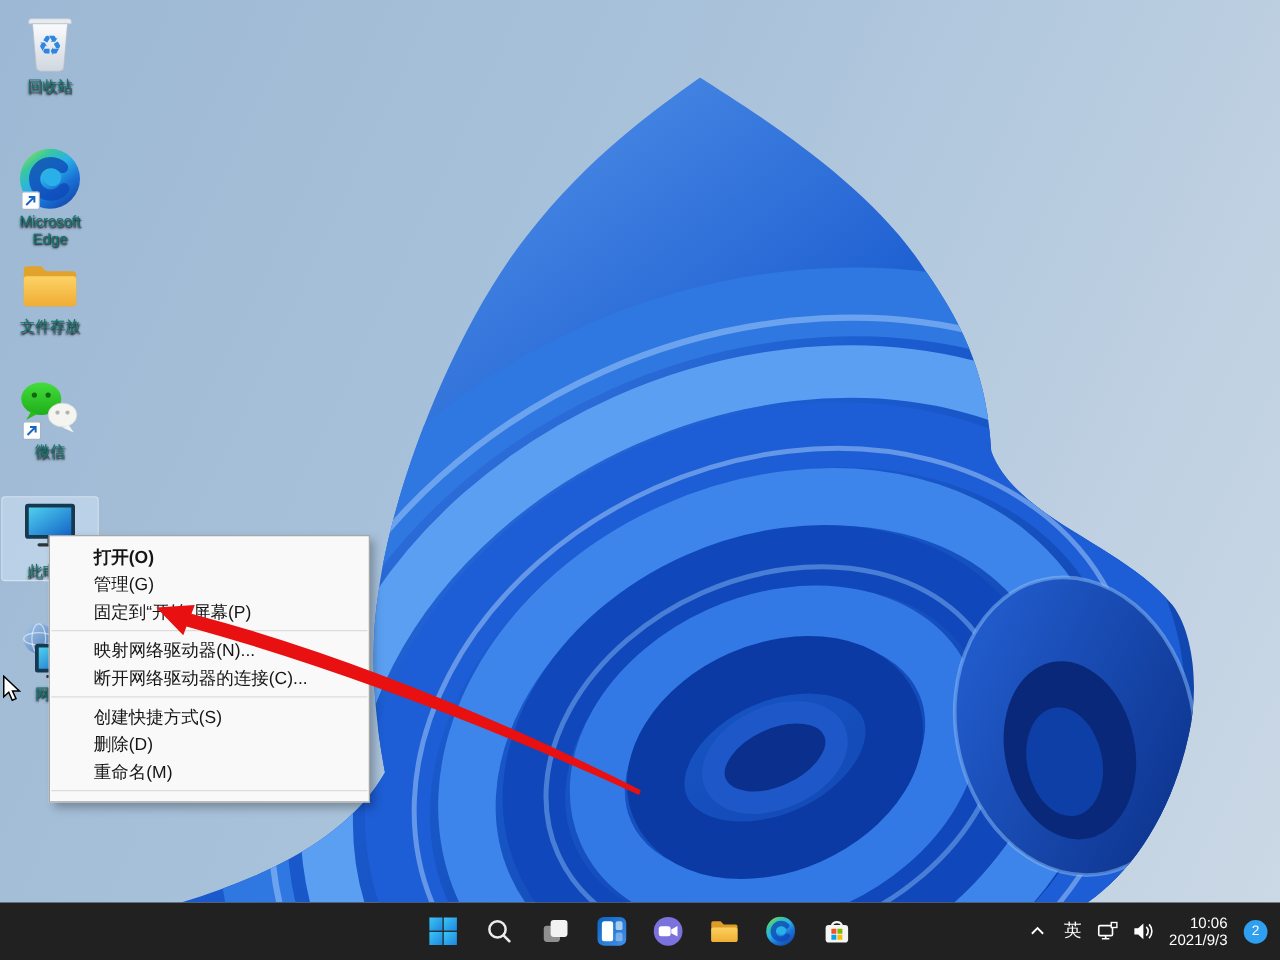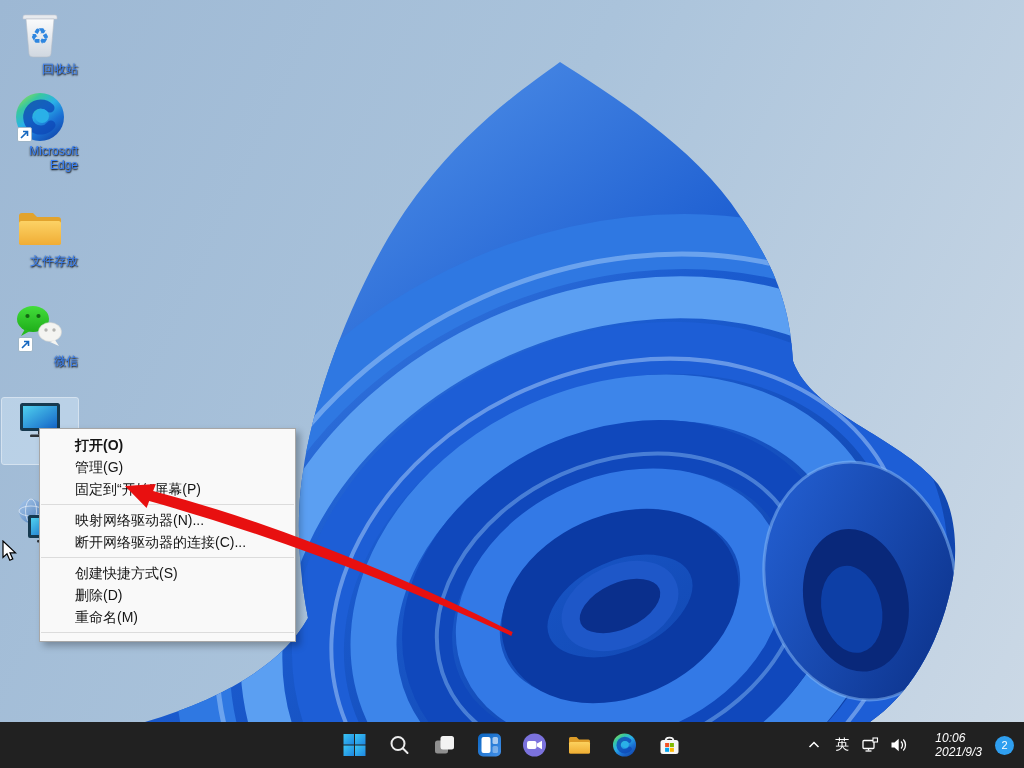--- a/index.html
+++ b/index.html
@@ -8,41 +8,41 @@
     font-family:"Liberation Sans","DejaVu Sans",sans-serif;
     background:linear-gradient(115deg,#9db8d4 0%,#aac3db 45%,#ccd9e6 100%);
   }
   
   #bloom{position:absolute;left:100px;top:46px;z-index:0;}
   
   .dcell{position:absolute;left:2px;width:76px;display:flex;flex-direction:column;align-items:center;z-index:10;cursor:default;}
   .dcell.selected{background:rgba(205,226,244,.55);outline:1px solid rgba(240,246,252,.65);border-radius:2px;}
   .dicon{height:50px;display:flex;align-items:center;justify-content:center;position:relative;}
   .dicon.sm{height:48px;}
-  .dlabel{margin-top:2px;font-size:12px;line-height:14px;color:#3b82f6;text-align:right;
+  .dlabel{margin-top:2px;font-size:12px;line-height:14px;color:#0f766e;text-align:center;
           text-shadow:0 1px 2px rgba(0,0,0,.9),1px 1px 1px rgba(0,0,0,.55);width:76px;word-break:keep-all;}
   .shortcut-badge{position:absolute;left:2px;bottom:0;width:13px;height:13px;background:#fff;border:1px solid #9fb6c8;border-radius:2px;display:flex;align-items:center;justify-content:center;}
   
   #context-menu{position:absolute;left:39px;top:428px;width:257px;z-index:50;
     background:#f9f9f9;border:1px solid #a7a7a7;box-shadow:4px 4px 7px rgba(0,0,0,.28);
     padding:5px 0 4px 0;font-size:14px;color:#151515;box-sizing:border-box;}
   .mi{height:22px;line-height:22px;padding-left:35px;white-space:nowrap;}
   .mi.bold{font-weight:bold;}
   .msep{height:1px;background:#dcdcdc;margin:4px 1px;}
   
   #arrow-overlay{position:absolute;left:0;top:0;z-index:60;pointer-events:none;}
   #cursor{position:absolute;left:1px;top:540px;z-index:70;pointer-events:none;}
   
   #taskbar{position:absolute;left:0;bottom:0;width:1024px;height:46px;background:#212121;z-index:80;}
   #tb-center{position:absolute;left:50%;top:0;transform:translateX(-50%);height:46px;display:flex;align-items:center;gap:5px;}
   .tbtn{width:40px;height:40px;border-radius:5px;display:flex;align-items:center;justify-content:center;}
   #tray{position:absolute;right:0;top:0;height:46px;display:flex;align-items:center;gap:6px;padding-right:10px;}
   .tray-ic{width:22px;height:22px;display:flex;align-items:center;justify-content:center;}
   #ime{color:#fff;font-size:14px;width:22px;text-align:center;}
-  #clock{color:#fff;font-size:12px;line-height:14.5px;margin-left:20px;font-style:italic;}
+  #clock{color:#fff;font-size:12px;line-height:14.5px;text-align:right;margin-left:4px;}
   #badge{width:19px;height:19px;border-radius:50%;background:#2f9ff0;color:#fff;font-size:11px;
          display:flex;align-items:center;justify-content:center;margin-left:7px;}
 </style>
 </head>
 <body>
 
 <svg id="bloom" width="918" height="678" viewBox="0 0 918 678">
   <defs>
     <linearGradient id="bloomBase" x1="0" y1="0" x2="1" y2="1">
       <stop offset="0" stop-color="#6aaaf4"></stop>
@@ -91,21 +91,21 @@
           </linearGradient>
         </defs>
       <path d="M8 5 h30 q2 0 2 2 v2 h-34 v-2 q0 -2 2 -2 z" fill="#e7eaee" stroke="#c2c8d2" stroke-width=".6"></path>
       <path d="M9 9 L37 9 L34 44 Q33.6 47 30 47 L16 47 Q12.4 47 12 44 Z" fill="url(#binG)" stroke="#b5bdc8" stroke-width=".6"></path>
       <text x="23" y="34" text-anchor="middle" font-size="22" fill="#2e86e0">♻</text>
     </svg>
   </div>
   <div class="dlabel">回收站</div>
 </div>
 
-<div class="dcell" style="top:92px">
+<div class="dcell" style="top:118px">
   <div class="dicon">
     <svg width="50" height="50" viewBox="0 0 50 50">
       <defs>
           <linearGradient id="edgeG" x1="0.1" y1="0" x2="0.85" y2="1">
         <stop offset="0" stop-color="#9fe04a"></stop>
             <stop offset="0.22" stop-color="#37c8a0"></stop>
         <stop offset="0.45" stop-color="#2ab0e8"></stop>
             <stop offset="0.7" stop-color="#1a70d4"></stop>
         <stop offset="1" stop-color="#1243a8"></stop>
           </linearGradient>

